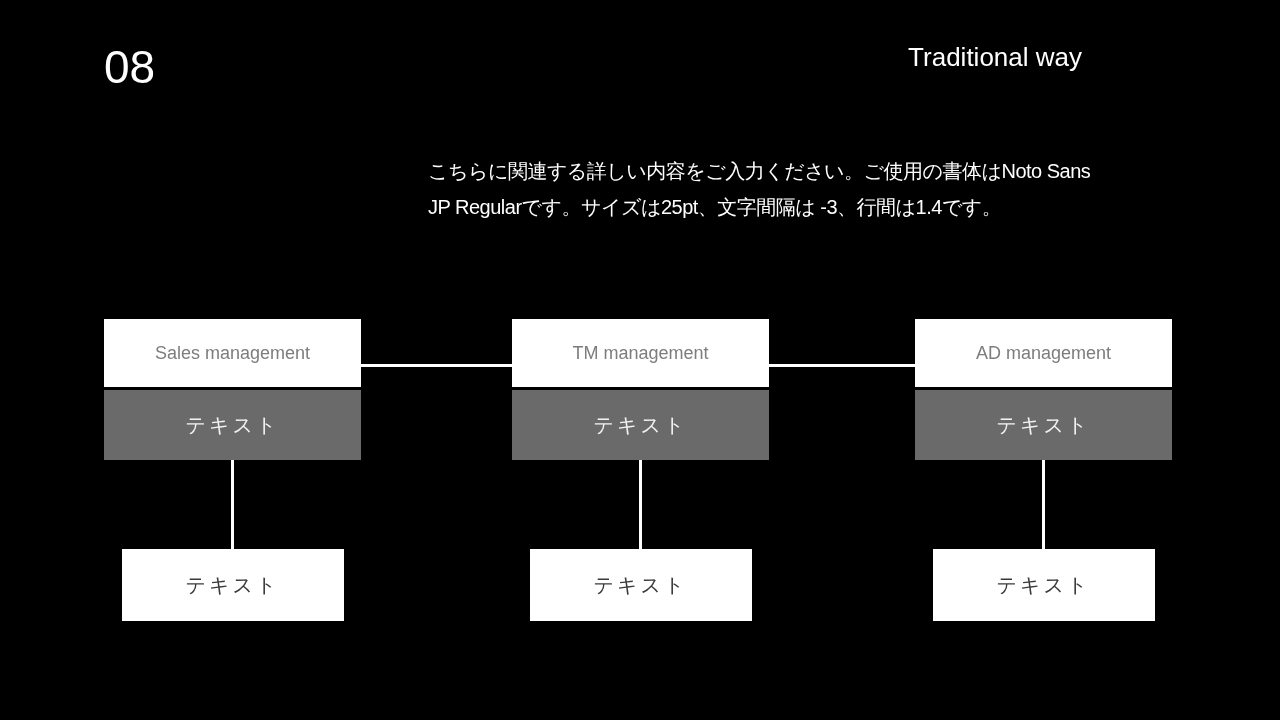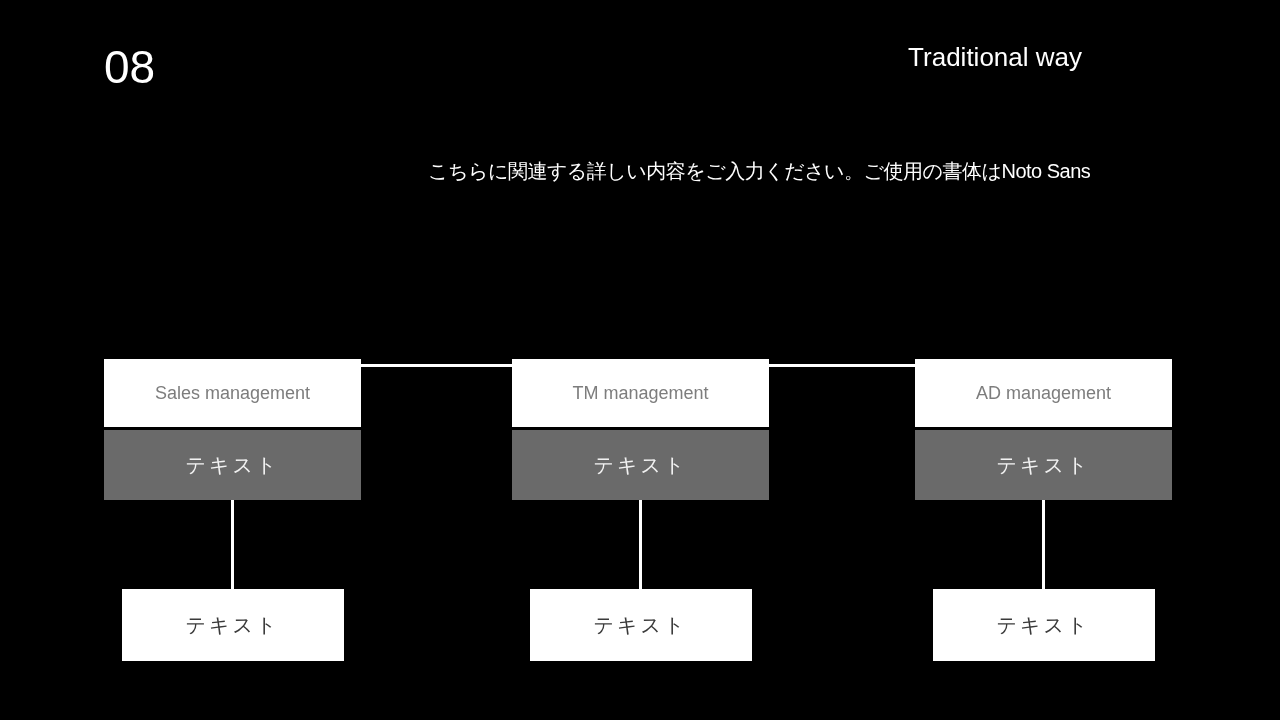--- a/index.html
+++ b/index.html
@@ -65,21 +65,20 @@
   }
   .col1 { left: 104px; }
   .col2 { left: 512px; }
   .col3 { left: 915px; }
   .title-box {
     width: 100%; height: 68px;
     background: var(--box-white, #ffffff);
     display: flex; align-items: center; justify-content: center;
     color: var(--title-text-gray, #7d7d7d);
     font-size: 18px;
-    margin-top: 40px;
   }
   .gray-box {
     width: 100%; height: 70px;
     margin-top: 3px;
     background: var(--box-gray, #6a6a6a);
     display: flex; align-items: center; justify-content: center;
     color: var(--gray-box-text, #f2f2f2);
     font-size: 20px;
     letter-spacing: 3px;
   }
@@ -100,20 +99,21 @@
 <body>
 
 <div class="slide">
 
   <div class="page-num">08</div>
   <div class="header-right">Traditional way</div>
 
 
   <div class="body-text">
     <div>こちらに関連する詳しい内容をご入力ください。ご使用の書体はNoto Sans</div>
+    <div>JP Regularです。サイズは25pt、文字間隔は -3、行間は1.4です。</div>
   </div>
 
   <div class="chart">
     <div class="hconn hconn1"></div>
     <div class="hconn hconn2"></div>
 
     <div class="col col1">
       <div class="title-box">Sales management</div>
       <div class="gray-box">テキスト</div>
       <div class="vline"></div>

